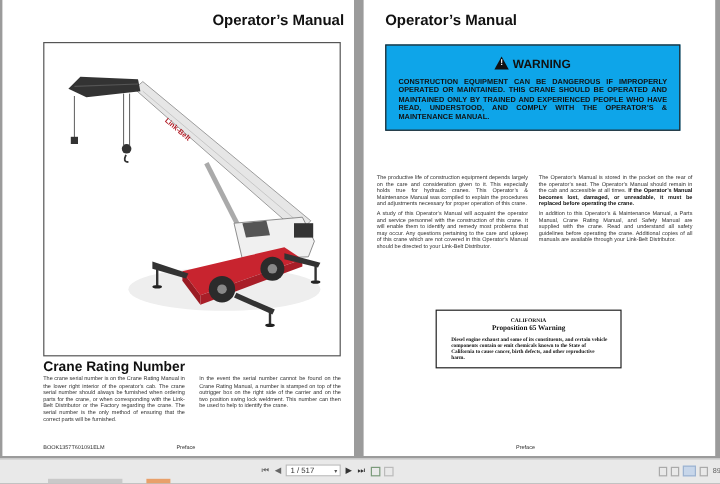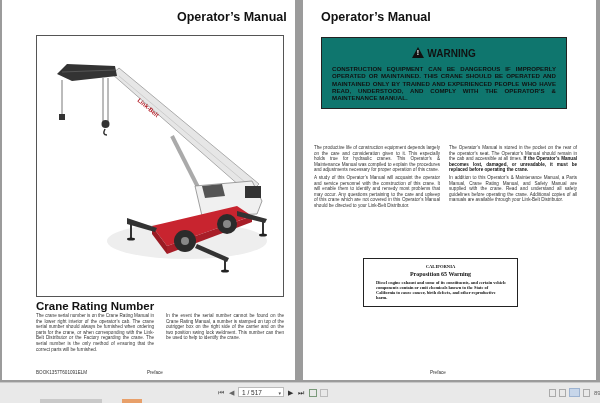--- a/index.html
+++ b/index.html
@@ -43,21 +43,21 @@
   .lt1 { left:34px; top:313px; width:118px; }
   .lt2 { left:164px; top:313px; width:118px; }
 
   .footer-text {
     position:absolute; top:370px; font-size:4.6px; color:#333;
   }
 
   
   .warning-box {
     position:absolute; left:18px; top:37px; width:244px; height:70px;
-    border:1.3px solid #222; background:#0f766e;
+    border:1.3px solid #222; background:#0ea5e9;
   }
   .warning-head {
     position:absolute; top:9px; left:0; width:100%; text-align:center;
     font-weight:bold; font-size:10px; color:#111;
   }
   .warning-head .tri {
     display:inline-block; width:0; height:0;
     border-left:6px solid transparent; border-right:6px solid transparent;
     border-bottom:11px solid #111; vertical-align:-1px; margin-right:3px;
     position:relative;

